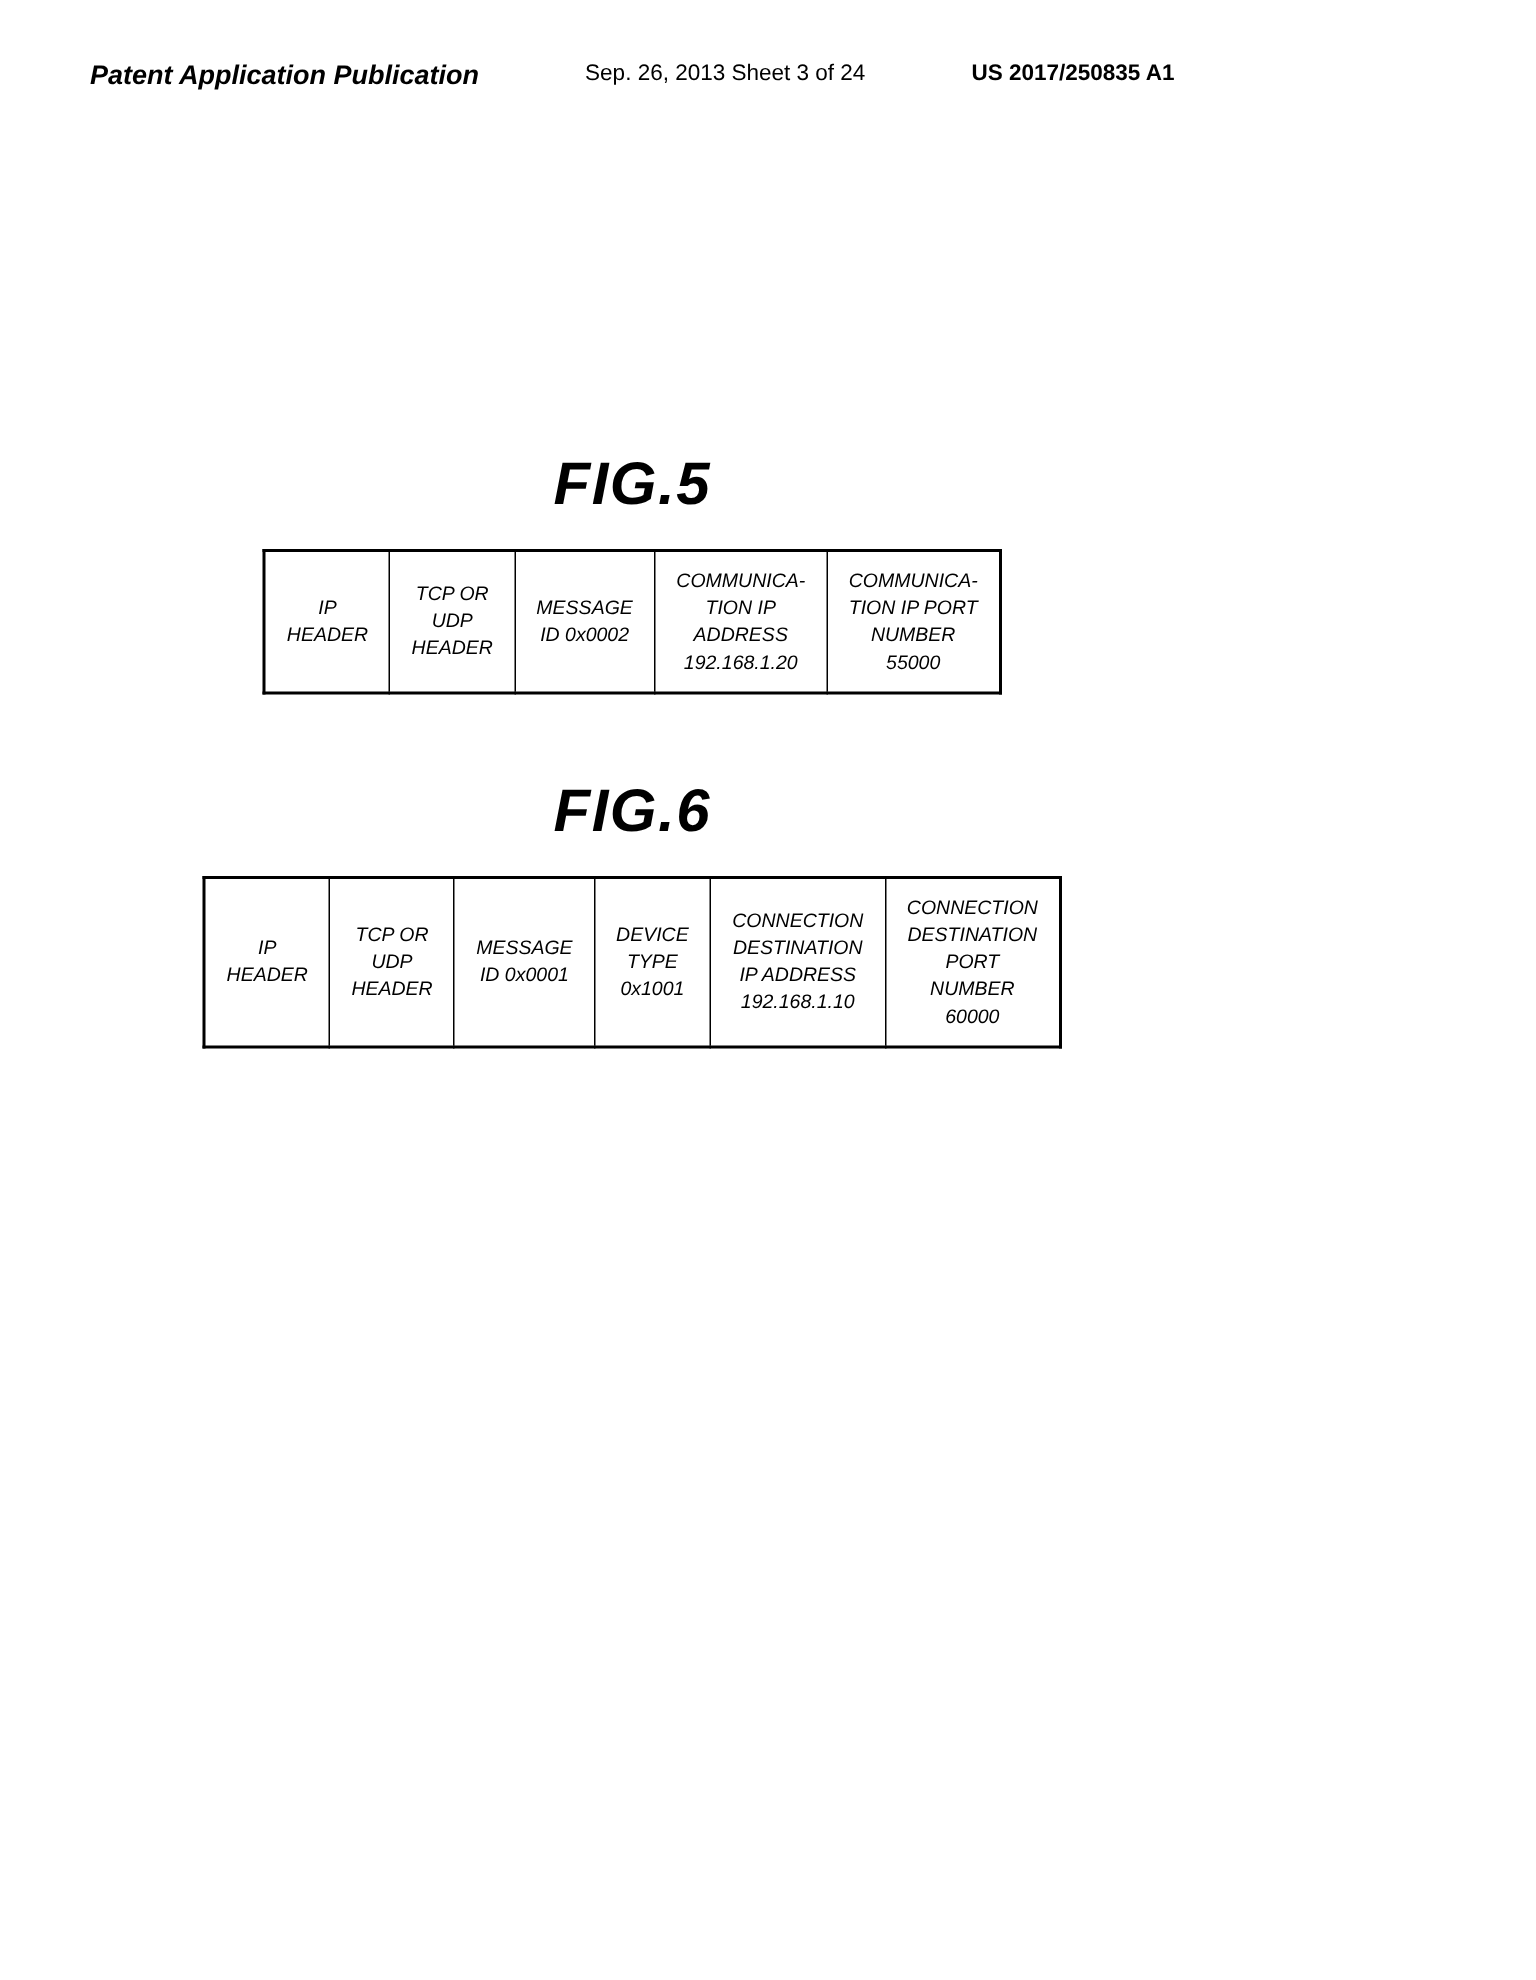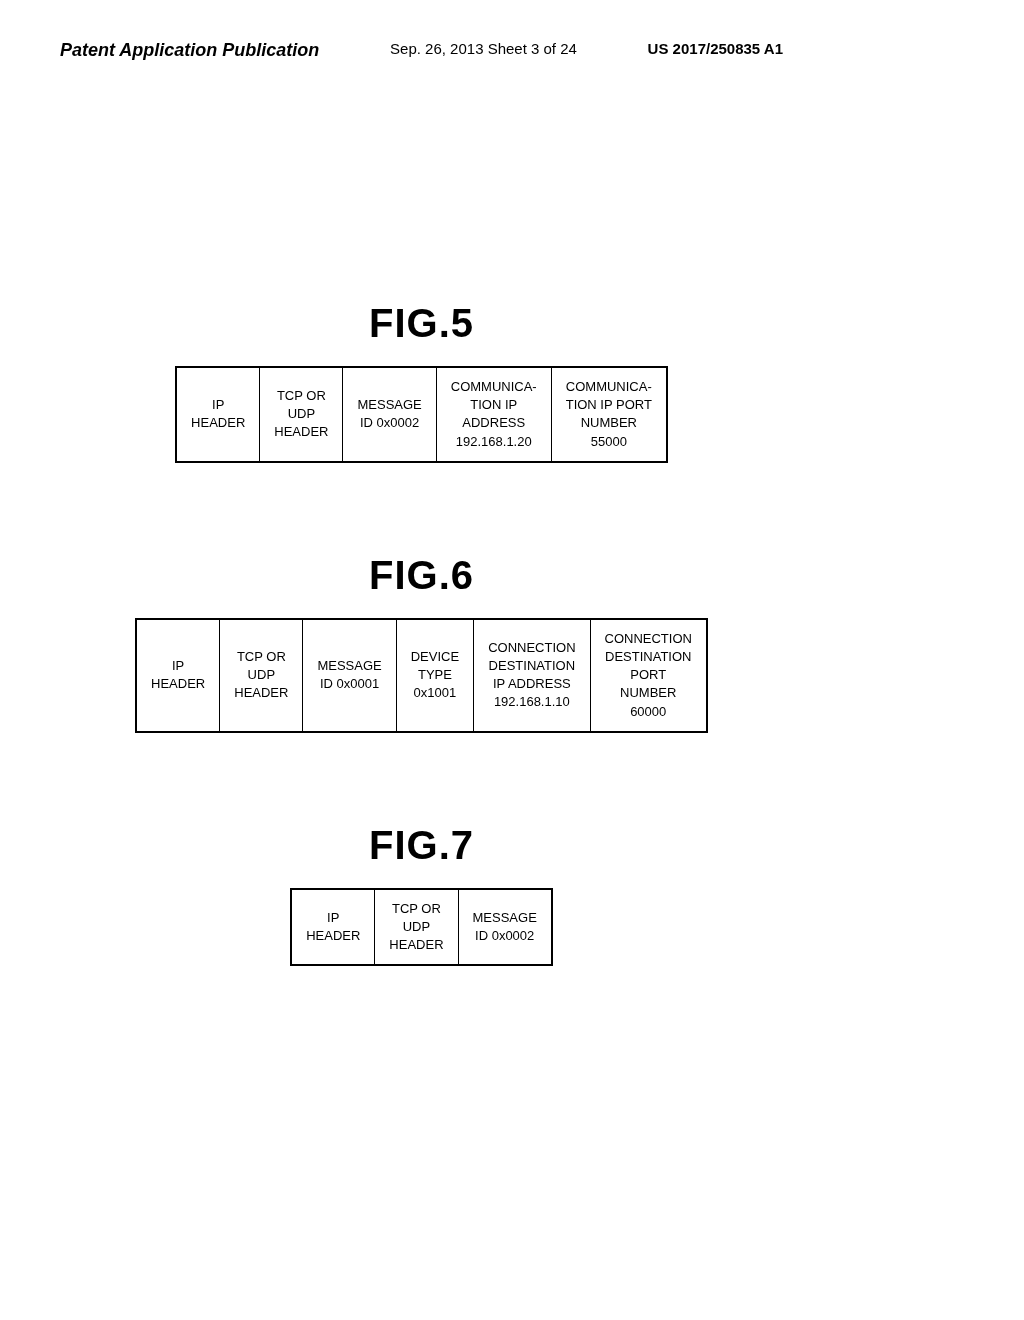--- a/index.html
+++ b/index.html
@@ -47,21 +47,22 @@
     .header-right {
       font-size: 15px;
       font-weight: bold;
     }
 
     
     .figure-section {
       display: flex;
       flex-direction: column;
       align-items: center;
-      margin-bottom: 90px;
+      margin-bottom: 56px;
+      font-style: italic;
     }
 
     .figure-title {
       font-size: 40px;
       font-weight: bold;
       margin-bottom: 20px;
       letter-spacing: 1px;
     }
 
     
@@ -121,26 +122,14 @@
         <td>TCP OR<br>UDP<br>HEADER</td>
         <td>MESSAGE<br>ID 0x0001</td>
         <td>DEVICE<br>TYPE<br>0x1001</td>
         <td>CONNECTION<br>DESTINATION<br>IP ADDRESS<br>192.168.1.10</td>
         <td>CONNECTION<br>DESTINATION<br>PORT<br>NUMBER<br>60000</td>
       </tr>
     </tbody>
       </table>
   </div>
 
-  <div class="figure-section">
-    <div class="figure-title">FIG.7</div>
-    <table class="packet-table">
-      <tbody>
-          <tr>
-        <td>IP<br>HEADER</td>
-        <td>TCP OR<br>UDP<br>HEADER</td>
-        <td>MESSAGE<br>ID 0x0002</td>
-      </tr>
-    </tbody>
-      </table>
-  </div>
 
 </div>
 
 </body></html>

